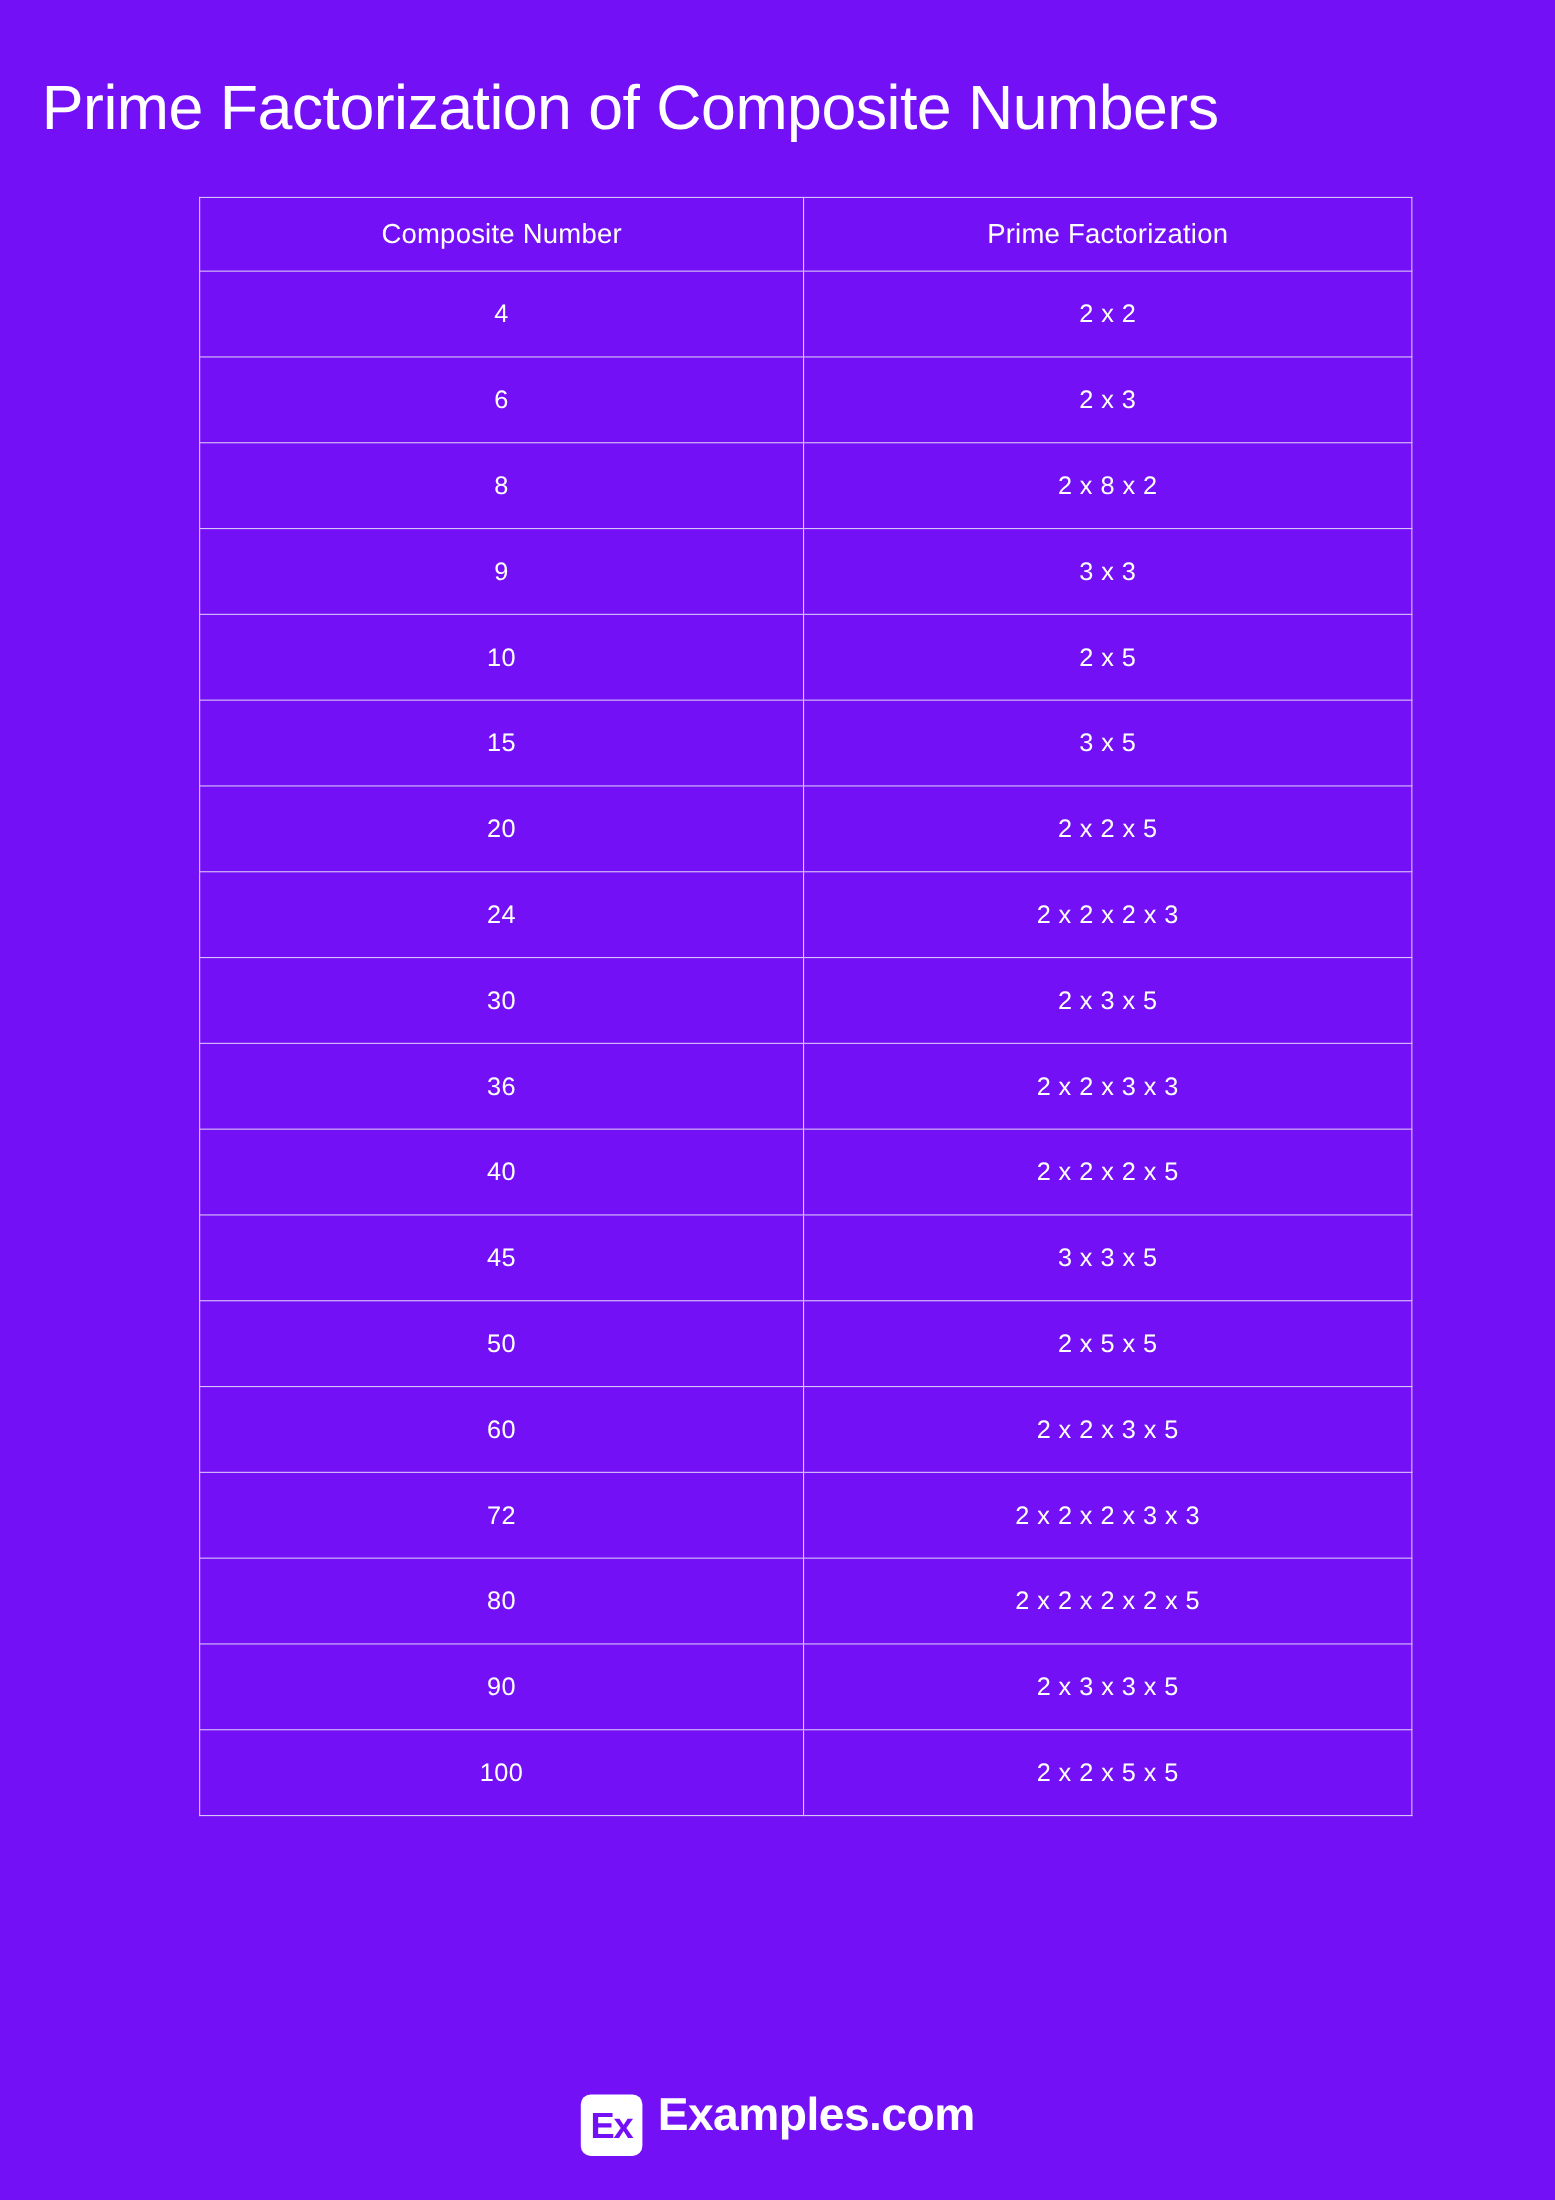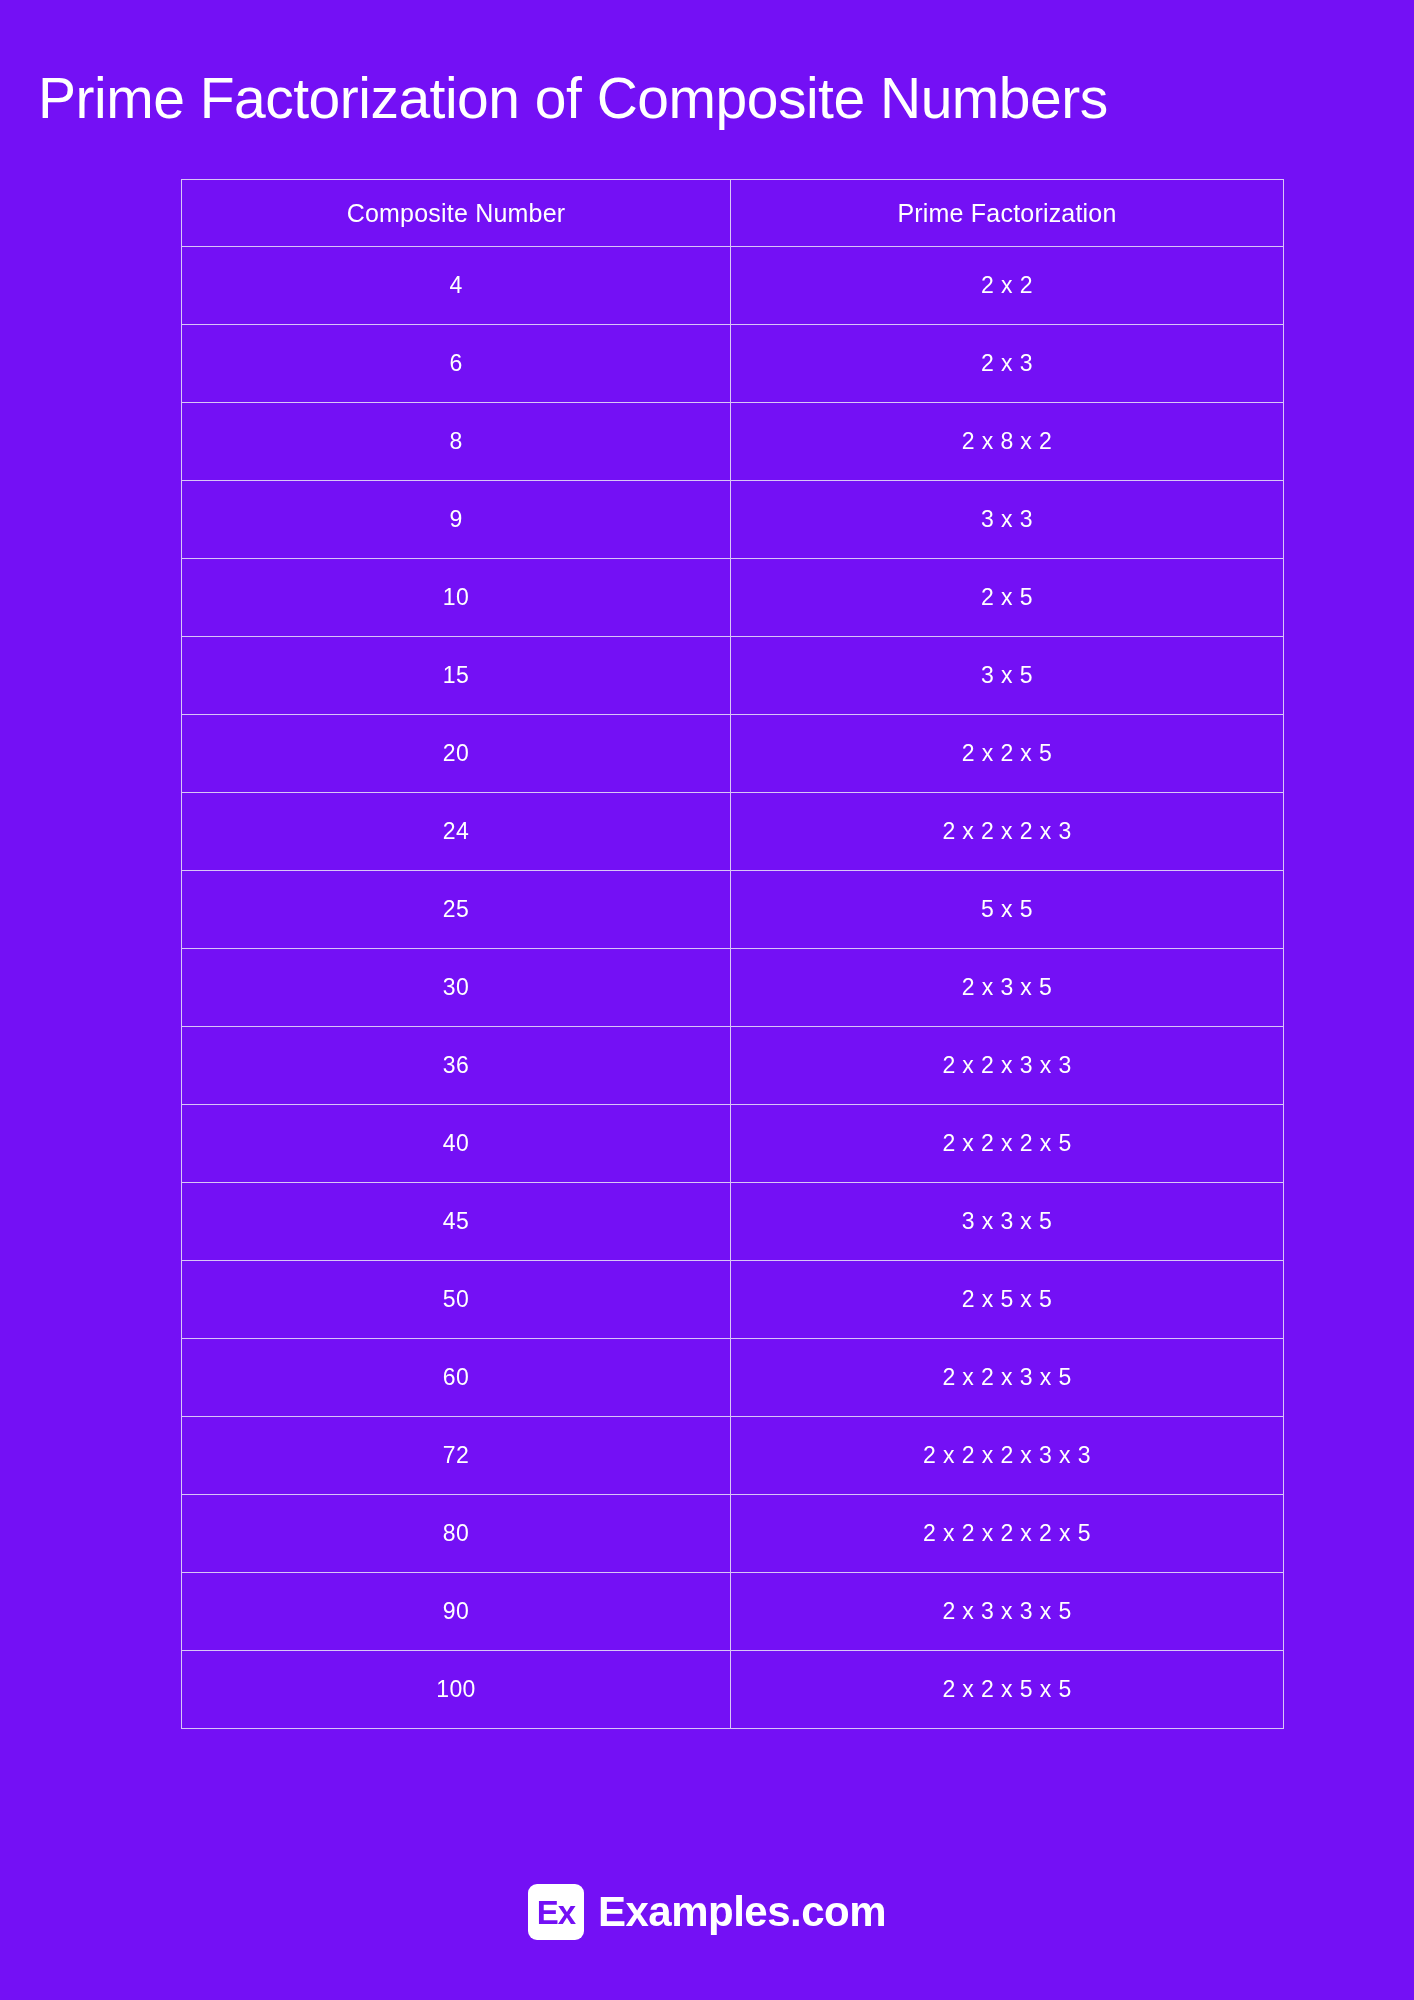--- a/index.html
+++ b/index.html
@@ -78,20 +78,21 @@
   }
   .logo-mark {
     width: 56px;
     height: 56px;
     background: #ffffff;
     border-radius: 9px;
     display: flex;
     align-items: center;
     justify-content: center;
     flex: none;
+    margin-top: 20px;
   }
   .logo-mark span {
     color: #7410f5;
     font-size: 33px;
     font-weight: 700;
     line-height: 1;
     letter-spacing: -1px;
     font-family: "Liberation Sans", sans-serif;
   }
   .logo-text {
@@ -149,24 +150,20 @@
           </tr>
           <tr>
             <td>20</td>
             <td>2 x 2 x 5</td>
           </tr>
           <tr>
             <td>24</td>
             <td>2 x 2 x 2 x 3</td>
           </tr>
           <tr>
-            <td>25</td>
-            <td>5 x 5</td>
-          </tr>
-          <tr>
             <td>30</td>
             <td>2 x 3 x 5</td>
           </tr>
           <tr>
             <td>36</td>
             <td>2 x 2 x 3 x 3</td>
           </tr>
           <tr>
             <td>40</td>
             <td>2 x 2 x 2 x 5</td>

